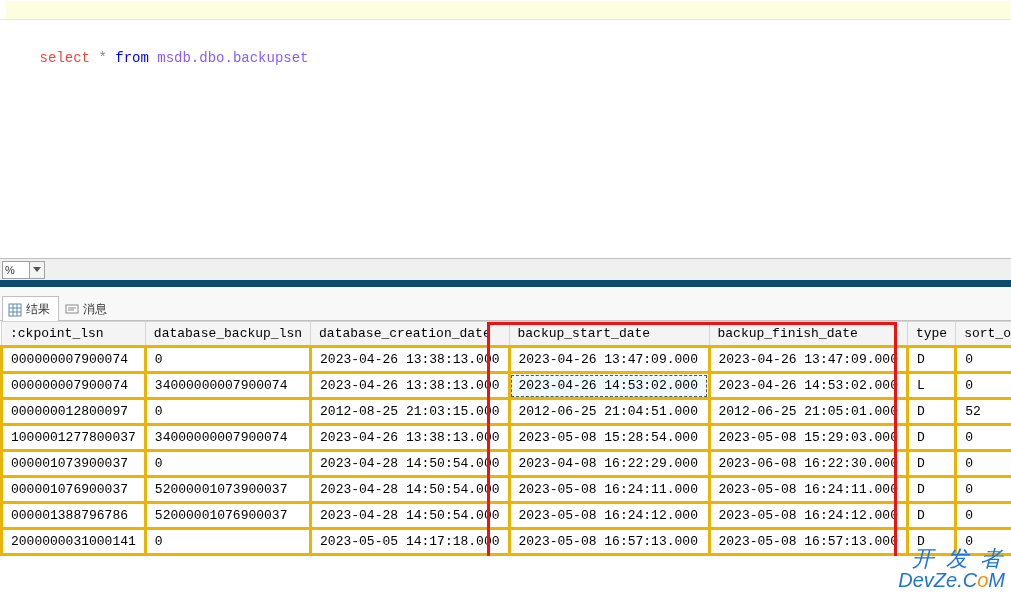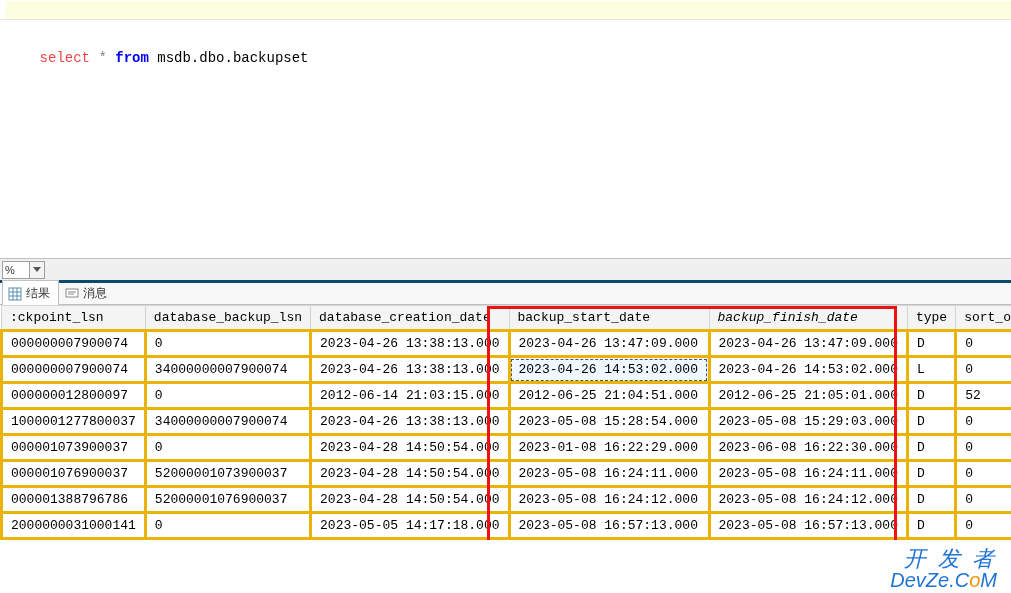--- a/index.html
+++ b/index.html
@@ -28,23 +28,23 @@
     position: relative;
   }
   .sql-editor .highlight-line {
     position: absolute;
     left: 6px; right: 0; top: 1px; height: 18px;
     background: #fdfde0;
     z-index: 0;
   }
   .sql-editor .code { position: relative; z-index: 1; }
   .kw-select { color: #ef4444; }
-  .kw-from   { color: #0000ff; font-weight: bold; }
+  .kw-from   { color: #0000ff; }
   .star      { color: #808080; }
-  .ident     { color: #000000; }
+  .ident     { color: #8b5cf6; }
   .plain     { color: #000; }
 
   .editor-blank {
     height: 238px;
     background: #fff;
   }
 
   
   .zoom-bar {
     height: 22px;
@@ -68,23 +68,23 @@
     width: 15px; height: 18px;
     border: 1px solid #a0a0a0;
     border-left: none;
     background: #f4f4f4;
     display: flex; align-items: center; justify-content: center;
   }
   .zoom-dd svg { width: 8px; height: 5px; }
 
   
   .result-tabs {
-    height: 25px;
+    height: 41px;
     background: #f8f8f8;
-    border-top: 3px solid #0c4a6e;
+    border-top: 7px solid #0c4a6e;
     border-bottom: 1px solid #c0c0c0;
     display: flex;
     align-items: flex-end;
     padding-left: 2px;
   }
   .tab {
     display: flex;
     align-items: center;
     gap: 4px;
     padding: 4px 8px 3px 5px;
@@ -132,36 +132,36 @@
   .cell-selected {
     outline: 1px dashed #555;
     outline-offset: -3px;
     background: #f0f8ff !important;
   }
 
   .col-ckpt   { min-width: 140px; }
   .col-dblsn  { min-width: 150px; }
   .col-dbcreate { min-width: 185px; }
   .col-bstart { min-width: 200px; margin-top: 17px; }
-  .col-bfinish{ min-width: 190px; font-style: italic; }
+  .col-bfinish{ min-width: 190px; }
   .col-type   { min-width: 40px; margin-top: 11px; }
   .col-sort   { min-width: 70px; }
 
   
   .highlight-box {
     position: absolute;
     border: 3px solid #e11;
     pointer-events: none;
     z-index: 5;
   }
 
   
   .watermark {
     position: absolute;
-    right: 14px;
+    right: 6px;
     bottom: 2px;
     text-align: right;
     font-family: "Segoe UI", "Microsoft YaHei", sans-serif;
     font-style: italic;
     line-height: 1.05;
     pointer-events: none;
     z-index: 20;
   }
   .watermark .line1 { font-size: 22px; color: #1e73d4; letter-spacing: 3px; }
   .watermark .line2 { font-size: 20px; color: #1e73d4; margin-left: 28px; }
@@ -237,40 +237,40 @@
           <td>34000000007900074</td>
           <td>2023-04-26 13:38:13.000</td>
           <td class="cell-selected">2023-04-26 14:53:02.000</td>
           <td>2023-04-26 14:53:02.000</td>
           <td>L</td>
           <td>0</td>
         </tr>
         <tr>
           <td>000000012800097</td>
           <td>0</td>
-          <td>2012-06-14 21:03:15.000</td>
+          <td>2012-08-25 21:03:15.000</td>
           <td>2012-06-25 21:04:51.000</td>
           <td>2012-06-25 21:05:01.000</td>
           <td>D</td>
           <td>52</td>
         </tr>
         <tr>
           <td>1000001277800037</td>
           <td>34000000007900074</td>
           <td>2023-04-26 13:38:13.000</td>
           <td>2023-05-08 15:28:54.000</td>
           <td>2023-05-08 15:29:03.000</td>
           <td>D</td>
           <td>0</td>
         </tr>
         <tr>
           <td>000001073900037</td>
           <td>0</td>
           <td>2023-04-28 14:50:54.000</td>
-          <td>2023-01-08 16:22:29.000</td>
+          <td>2023-04-08 16:22:29.000</td>
           <td>2023-06-08 16:22:30.000</td>
           <td>D</td>
           <td>0</td>
         </tr>
         <tr>
           <td>000001076900037</td>
           <td>52000001073900037</td>
           <td>2023-04-28 14:50:54.000</td>
           <td>2023-05-08 16:24:11.000</td>
           <td>2023-05-08 16:24:11.000</td>

